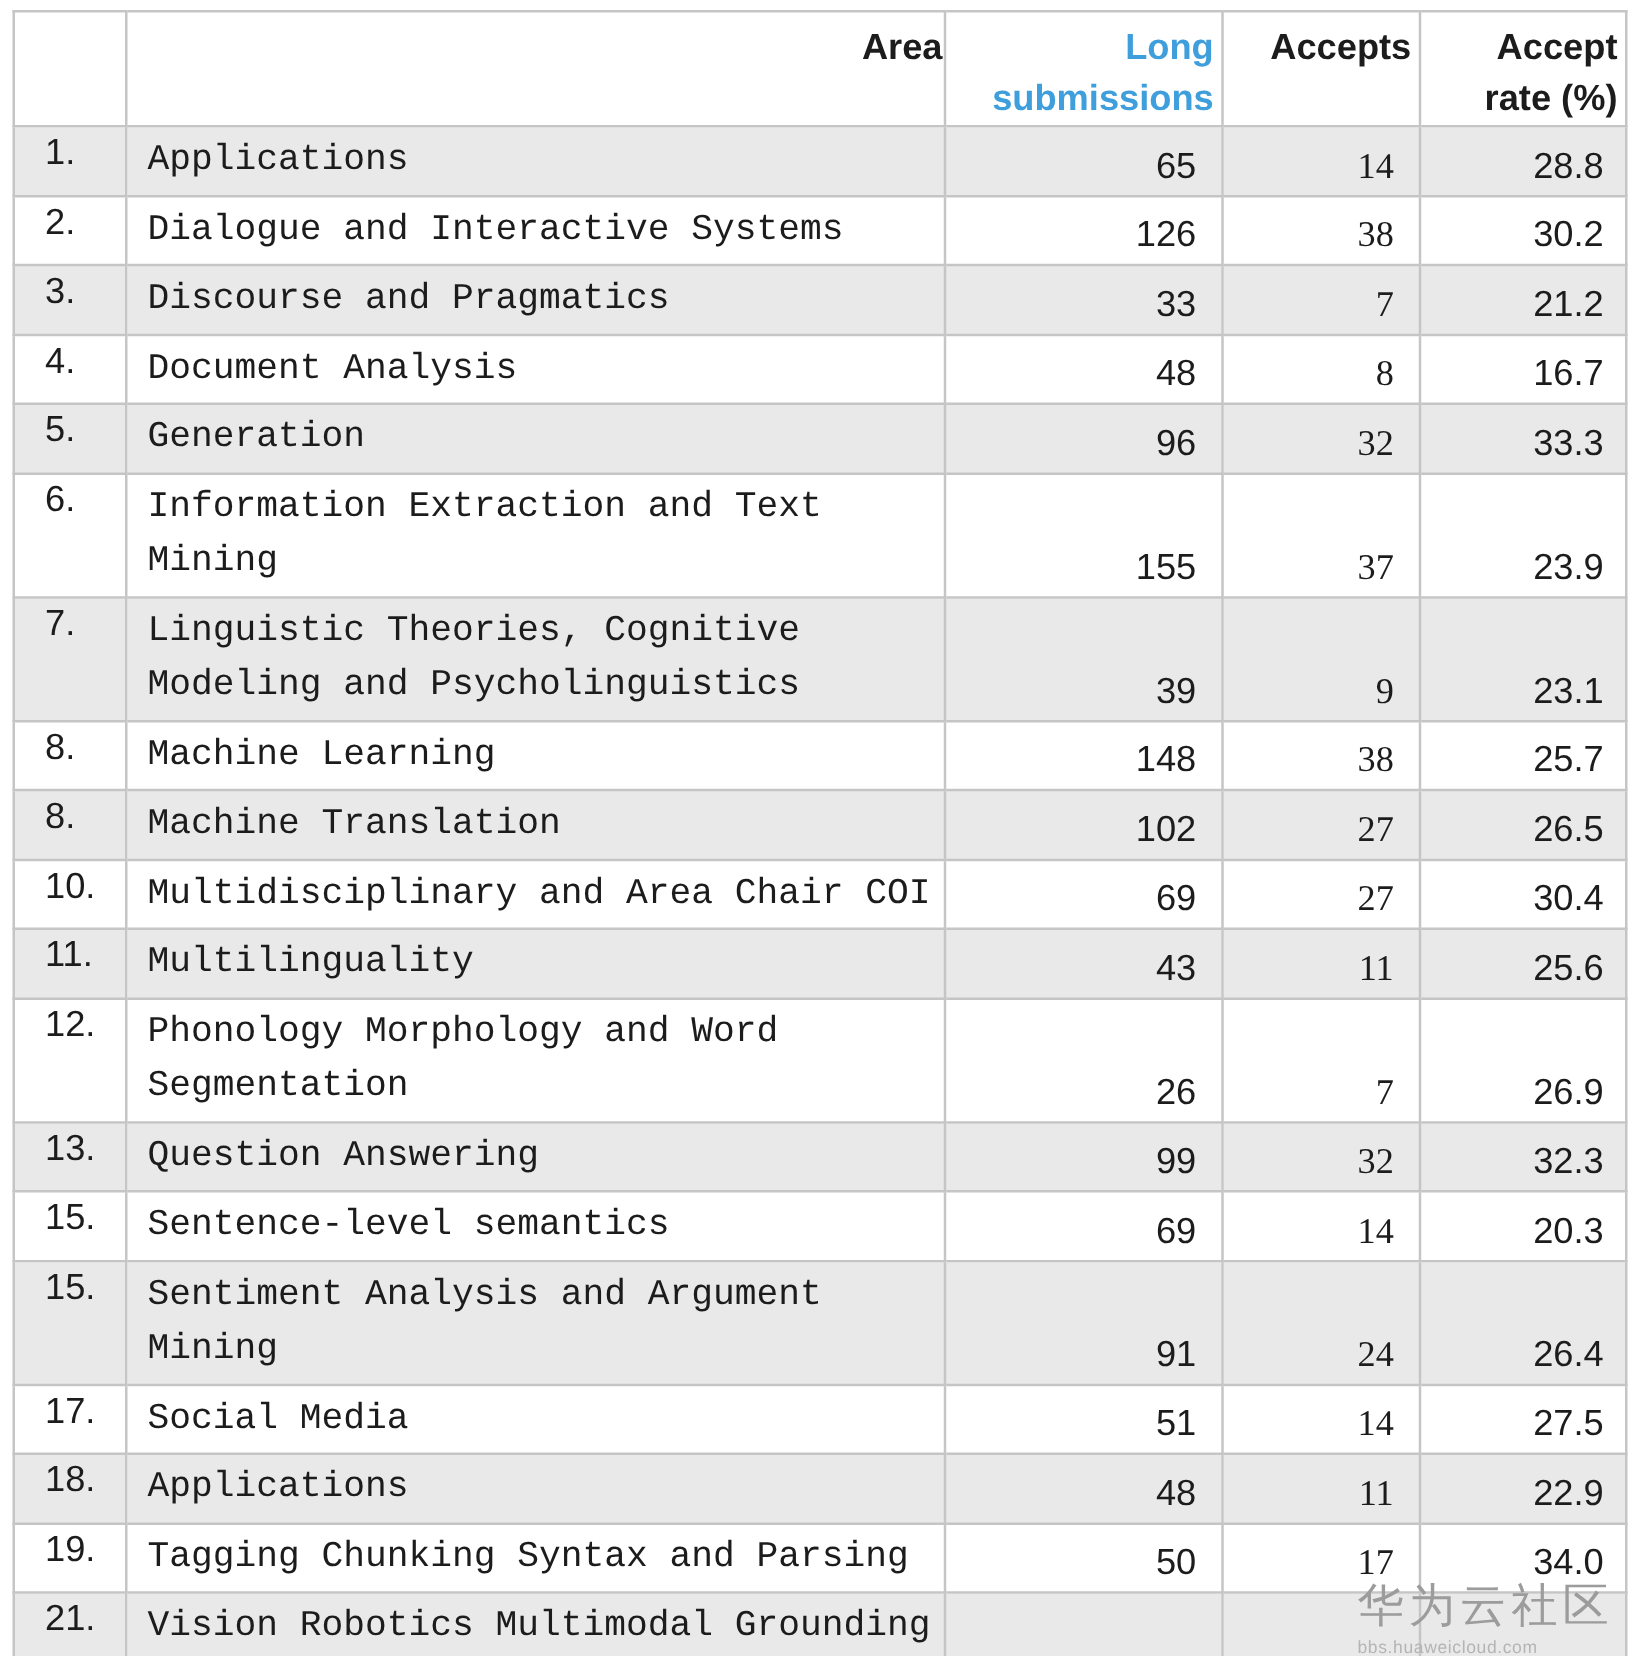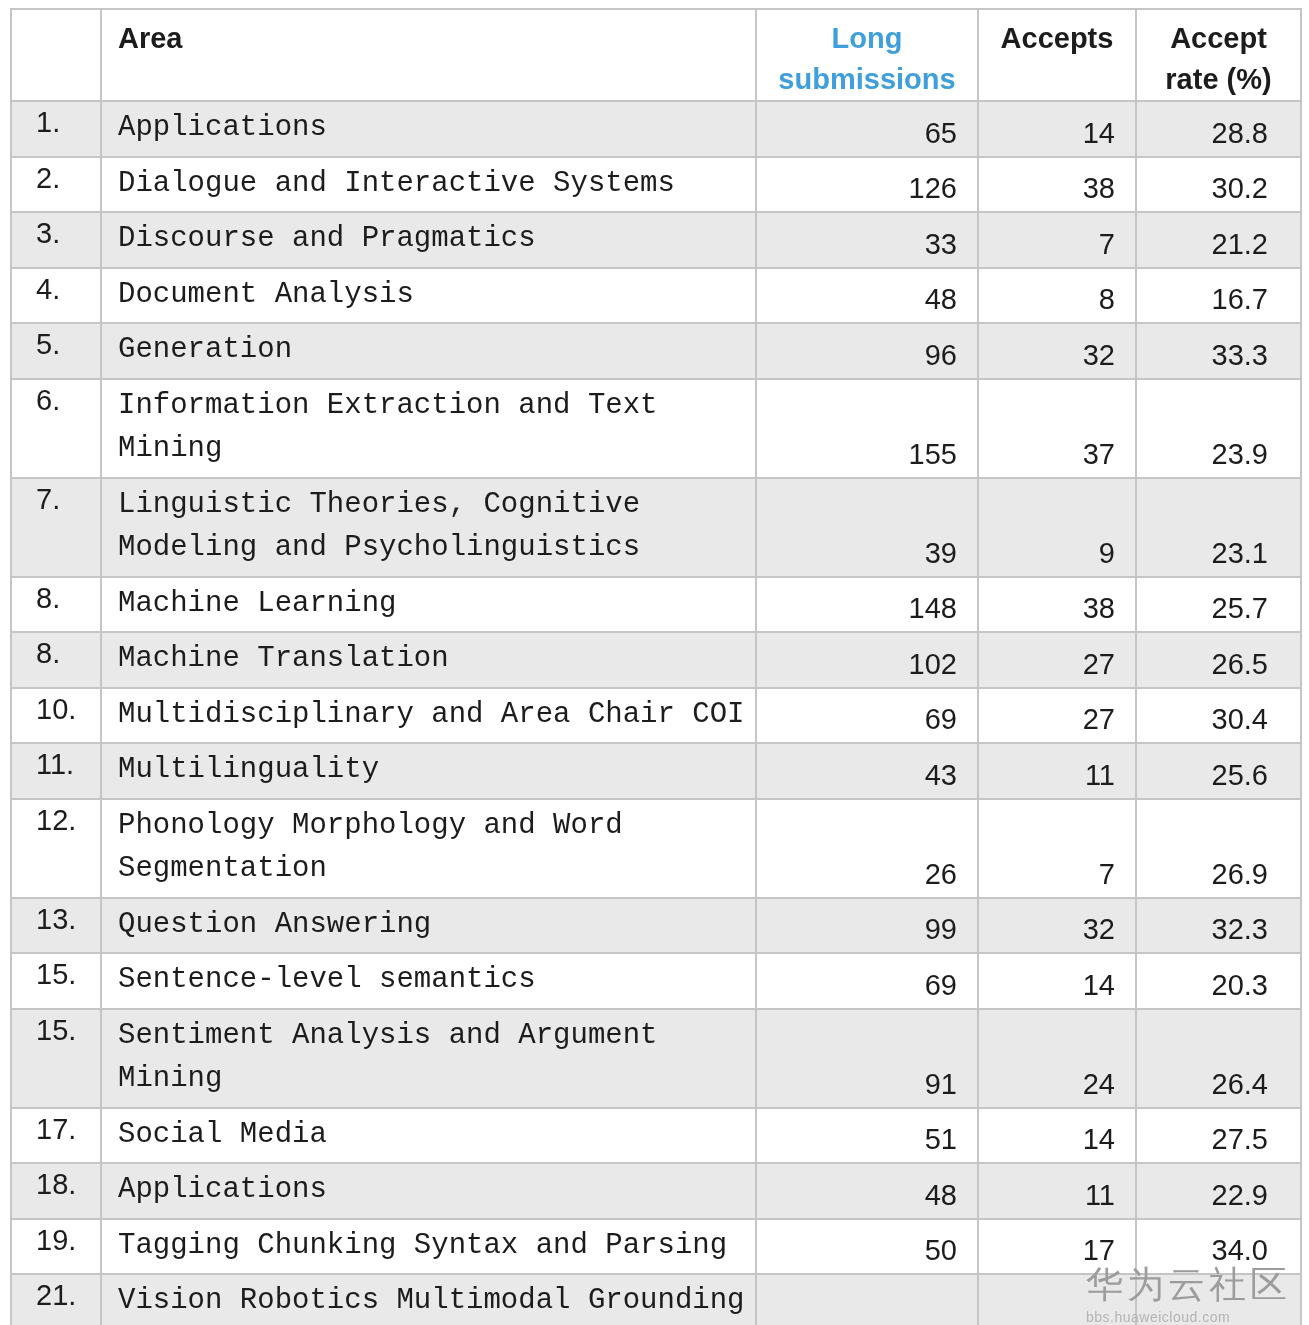--- a/index.html
+++ b/index.html
@@ -24,34 +24,34 @@
   }
   .stats td,.stats th{
     border:2px solid var(--border);
     font-size:29px;
     color:var(--text);
     overflow:hidden;
   }
   
   .stats thead tr{height:90px;background:#ffffff;}
   .stats th{font-weight:bold;vertical-align:top;padding-top:8px;line-height:1.4;}
-  .stats th.h-area{text-align:left;padding-left:16px;}
-  .stats th.h-center{text-align:center;padding-left:6px;padding-right:6px;}
+  .stats th.h-area{text-align:right;padding-left:16px;}
+  .stats th.h-center{text-align:right;padding-left:6px;padding-right:6px;}
   .stats th.h-blue{color:var(--blue);}
 
   
   .stats tbody tr{height:43px;background:#ffffff;}
   .stats tbody tr:nth-child(odd){background:var(--gray-row);}
   .stats tbody tr.double{height:87px;}
 
   .stats td.num{vertical-align:top;text-align:left;padding:4px 4px 4px 24px;}
   .stats td.area{vertical-align:top;text-align:left;padding:4px 10px 6px 16px;line-height:1.5;font-family:Liberation Mono, monospace;}
   .stats td.val{vertical-align:bottom;text-align:right;padding:2px 20px 6px 4px;}
-  .stats td.val.accepts{}
-  .stats td.val.rate{padding-right:32px;}
+  .stats td.val.accepts{font-family:Liberation Serif, serif;}
+  .stats td.val.rate{padding-right:17px;}
 
   
   .watermark{
     position:absolute;right:18px;bottom:0;
     z-index:5;pointer-events:none;margin-top:12px;
   }
   .watermark .wm-title{
     font-size:37px;color:#9c9c9c;letter-spacing:4px;line-height:1.1;
   }
   .watermark .wm-sub{

